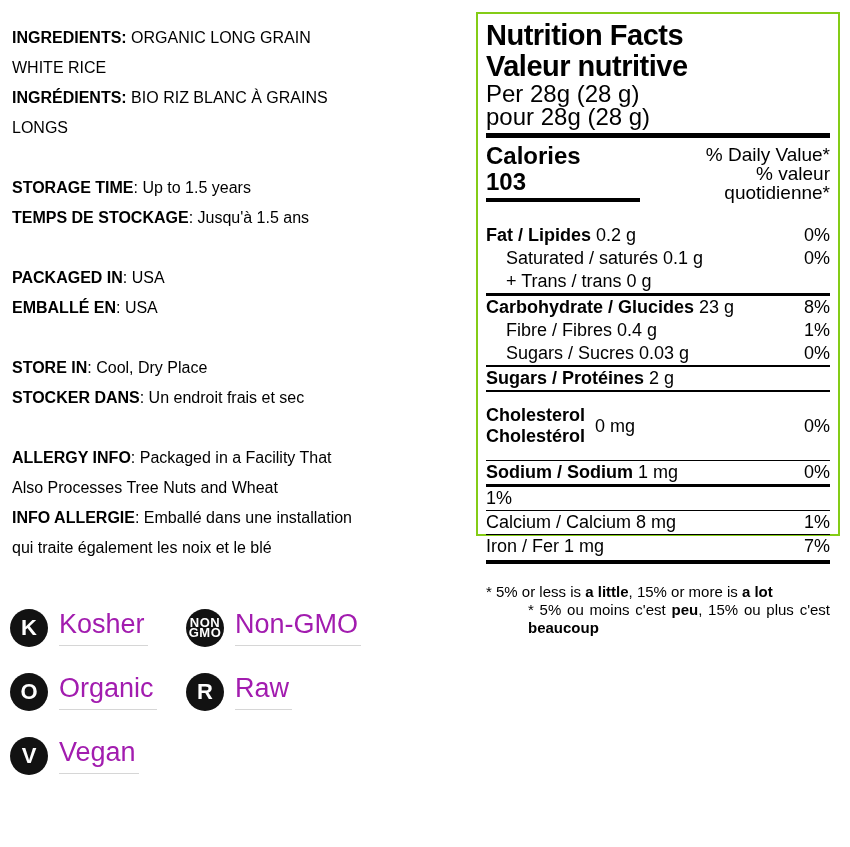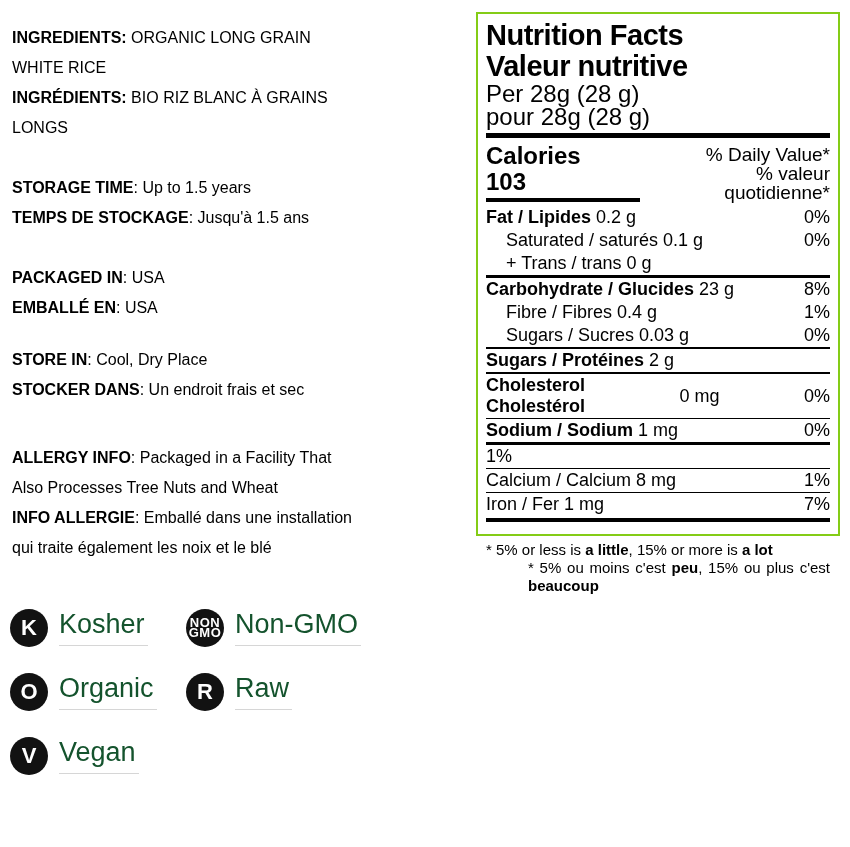--- a/index.html
+++ b/index.html
@@ -11,42 +11,42 @@
   .info-line b{font-weight:bold;}
 
   
   .nf-panel{position:absolute;left:476px;top:12px;width:364px;height:524px;border:2px solid #84cc16;box-sizing:border-box;padding:6px 8px 4px 8px;background:#fff;}
   .nf-title{font-size:29px;font-weight:bold;line-height:31px;letter-spacing:-0.5px;}
   .nf-serving{font-size:24px;line-height:23px;}
   .rule5{height:5px;background:#000;margin:5px 0 4px 0;}
   .cal-wrap{display:flex;justify-content:space-between;align-items:flex-end;margin-top:2px;}
   .cal-left{font-size:24px;font-weight:bold;line-height:26px;border-bottom:4px solid #000;padding:0 14px 3px 0;}
   .cal-right{font-size:19px;font-weight:normal;line-height:19px;text-align:right;padding-top:3px;margin-left:8px;}
-  .nrows{margin-top:4px;}
+  .nrows{margin-top:22px;}
   .nrow{display:flex;font-size:18px;line-height:21px;padding:1px 0;}
   .nrow .lbl{flex:1;}
   .nrow .pct{text-align:right;white-space:nowrap;}
   .nrow b{font-weight:bold;}
   .ind .lbl{padding-left:20px;}
   .bt1{border-top:1.5px solid #000;}
   .bt2{border-top:2px solid #000;}
   .bt3{border-top:3px solid #000;}
-  .chol{display:flex;align-items:center;font-size:18px;padding:1px 0;text-align:center;}
+  .chol{display:flex;align-items:center;font-size:18px;padding:13px 0;}
   .chol-names{font-weight:bold;line-height:21px;}
   .chol-val{margin-left:10px;flex:1;}
   .fn{border-top:4px solid #000;margin-top:2px;padding-top:19px;font-size:15px;line-height:18px;}
   .fn b{font-weight:bold;}
   .fn2{text-align:justify;margin-left:42px;}
 
   
   .badge{position:absolute;display:flex;align-items:center;}
   .bcircle{width:38px;height:38px;border-radius:50%;background:#121212;color:#fff;display:flex;flex-direction:column;align-items:center;justify-content:center;font-weight:bold;flex-shrink:0;}
   .bletter{font-size:22px;line-height:22px;}
   .bsmall{font-size:13px;line-height:10px;letter-spacing:0.5px;}
-  .blabel{margin-left:11px;font-size:27px;line-height:28px;color:#14532d;padding:0 3px 7px 0;border-bottom:1px solid #d6d6d6;}
+  .blabel{margin-left:11px;font-size:27px;line-height:28px;color:#a21caf;padding:0 3px 7px 0;border-bottom:1px solid #d6d6d6;}
 </style>
 </head>
 <body>
 
 <div class="info-group" style="top:23px">
   <div class="info-line"><b>INGREDIENTS:</b><span> ORGANIC LONG GRAIN</span></div>
   <div class="info-line"><span>WHITE RICE</span></div>
   <div class="info-line"><b>INGRÉDIENTS:</b><span> BIO RIZ BLANC À GRAINS</span></div>
   <div class="info-line"><span>LONGS</span></div>
 </div>
@@ -54,21 +54,21 @@
 <div class="info-group" style="top:173px">
   <div class="info-line"><b>STORAGE TIME</b><span>: Up to 1.5 years</span></div>
   <div class="info-line"><b>TEMPS DE STOCKAGE</b><span>: Jusqu'à 1.5 ans</span></div>
 </div>
 
 <div class="info-group" style="top:263px">
   <div class="info-line"><b>PACKAGED IN</b><span>: USA</span></div>
   <div class="info-line"><b>EMBALLÉ EN</b><span>: USA</span></div>
 </div>
 
-<div class="info-group" style="top:345px">
+<div class="info-group" style="top:353px">
   <div class="info-line"><b>STORE IN</b><span>: Cool, Dry Place</span></div>
   <div class="info-line"><b>STOCKER DANS</b><span>: Un endroit frais et sec</span></div>
 </div>
 
 <div class="info-group" style="top:443px">
   <div class="info-line"><b>ALLERGY INFO</b><span>: Packaged in a Facility That</span></div>
   <div class="info-line"><span>Also Processes Tree Nuts and Wheat</span></div>
   <div class="info-line"><b>INFO ALLERGIE</b><span>: Emballé dans une installation</span></div>
   <div class="info-line"><span>qui traite également les noix et le blé</span></div>
 </div>

